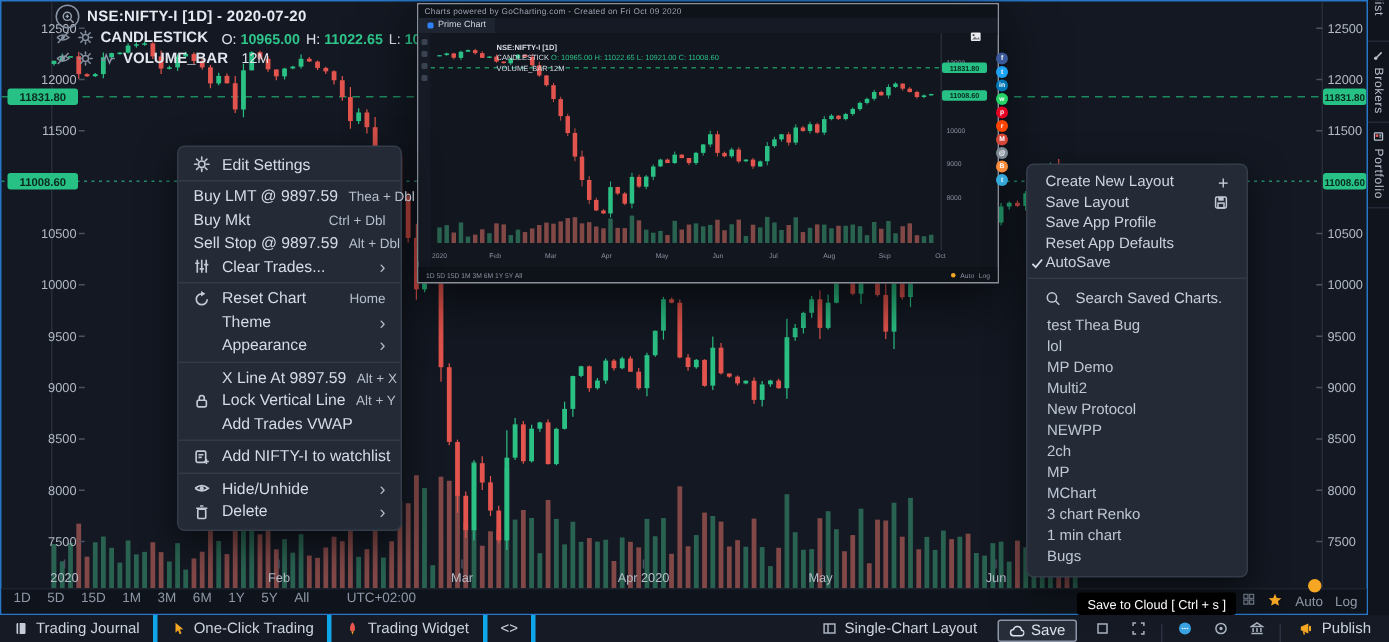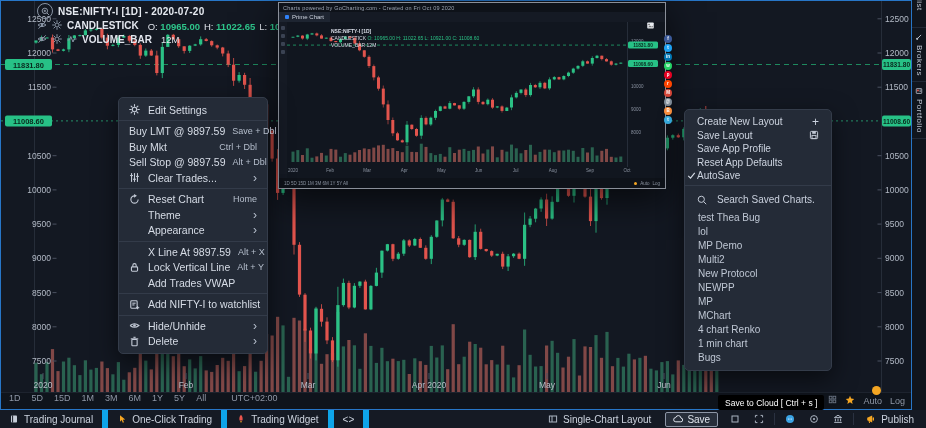--- a/index.html
+++ b/index.html
@@ -81,24 +81,24 @@
   
   #sidebar{left:912px;top:0;width:14px;height:410px;background:#10151d;}
   .side-tab{display:flex;flex-direction:column;align-items:center;gap:4px;padding:5px 0;
             border-bottom:1px solid #222936;overflow:hidden;}
   .side-tab span{writing-mode:vertical-rl;font-size:8px;color:#bcc3cf;letter-spacing:.5px;}
   .side-tab.clip{height:22px;padding-top:0;}
   .side-tab.clip span{margin-top:-26px;}
 
   
   #toolbar{left:0;top:410px;width:926px;height:18px;background:#151a24;display:flex;align-items:center;z-index:8;}
-  .tb-btn{display:flex;align-items:center;gap:5px;padding:0 9px;height:100%;border-right:6px solid #0ea5e9;
+  .tb-btn{display:flex;align-items:center;gap:5px;padding:0 9px;height:100%;border-right:3px solid #0ea5e9;
           font-size:10px;color:#ccd3de;white-space:nowrap;}
   .tb-ico{display:flex;align-items:center;padding:0 7px;height:100%;}
-  .tb-right{margin-left:auto;display:flex;align-items:center;height:100%;padding-right:3px;}
+  .tb-right{margin-left:auto;display:flex;align-items:flex-end;height:100%;padding-right:3px;}
   .tb-sep{width:1px;height:12px;background:#2a3140;margin:0 3px;}
   .save-btn{display:flex;align-items:center;gap:4px;background:#272e3a;border:1px solid #8d96a6;
             border-radius:2px;height:13px;padding:0 7px;margin:0 5px;font-size:10px;color:#dfe4ec;}
 
   
   #tooltip{left:718px;top:395px;background:#000;color:#fff;font-size:8.5px;padding:2.5px 7px;
            border-radius:2px;z-index:30;white-space:nowrap;}
 </style>
 </head>
 <body>
@@ -1082,21 +1082,21 @@
               <line x1="5.00" y1="2.00" x2="5.00" y2="0.60"></line>
               <line x1="7.12" y1="2.88" x2="8.11" y2="1.89"></line>
             </g>
           </svg>
         </span>
         <span>Edit Settings</span>
       </div>
       <div class="cm-div"></div>
       <div class="cm-row">
         <span>Buy LMT @ 9897.59</span>
-        <span class="cm-right">Save + Dbl</span>
+        <span class="cm-right">Thea + Dbl</span>
       </div>
       <div class="cm-row">
         <span>Buy Mkt</span>
         <span class="cm-right">Ctrl + Dbl</span>
       </div>
       <div class="cm-row">
         <span>Sell Stop @ 9897.59</span>
         <span class="cm-right">Alt + Dbl</span>
       </div>
       <div class="cm-row">
@@ -1229,22 +1229,23 @@
             <line x1="6.7" y1="6.7" x2="9.2" y2="9.2" stroke="#c3cad6"></line>
           </svg></span>
         <input placeholder="Search Saved Charts." style="">
       </div>
       <div class="lm-item">test Thea Bug</div>
       <div class="lm-item">lol</div>
       <div class="lm-item">MP Demo</div>
       <div class="lm-item">Multi2</div>
       <div class="lm-item">New Protocol</div>
       <div class="lm-item">NEWPP</div>
+      <div class="lm-item">2ch</div>
       <div class="lm-item">MP</div>
       <div class="lm-item">MChart</div>
-      <div class="lm-item">4 chart Renko</div>
+      <div class="lm-item">3 chart Renko</div>
       <div class="lm-item">1 min chart</div>
       <div class="lm-item">Bugs</div>
     </div>
 
   <div id="tooltip" class="abs">Save to Cloud [ Ctrl + s ]</div>
 
 </div>
 
 </body></html>

